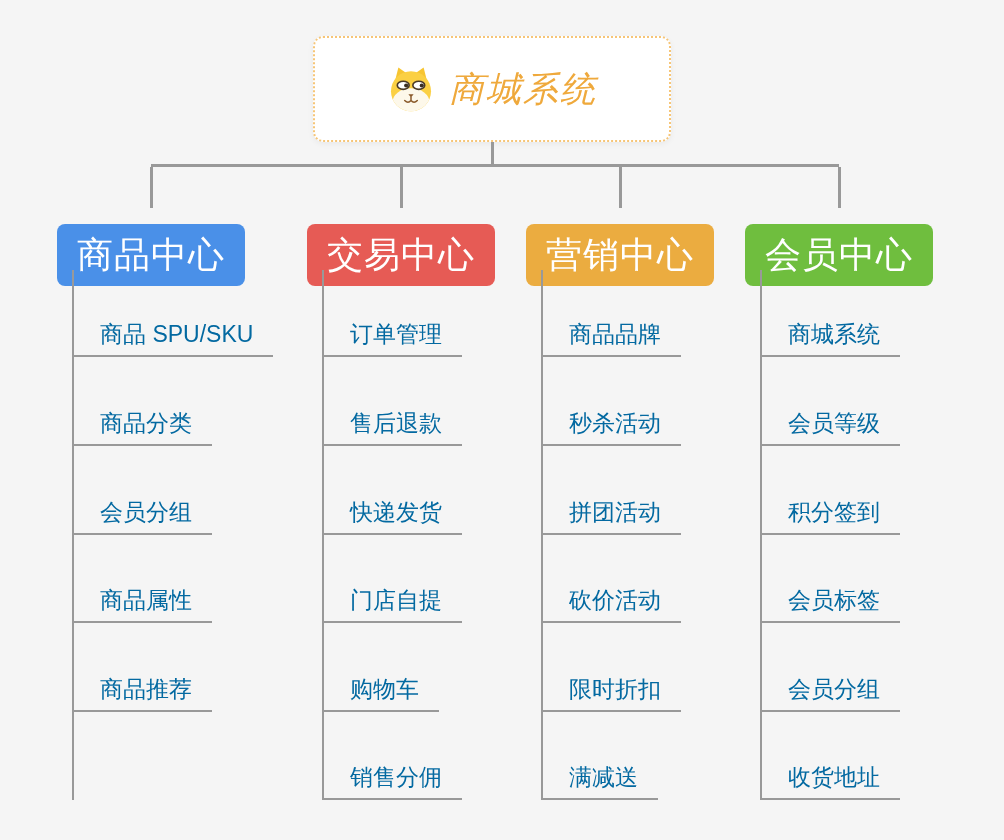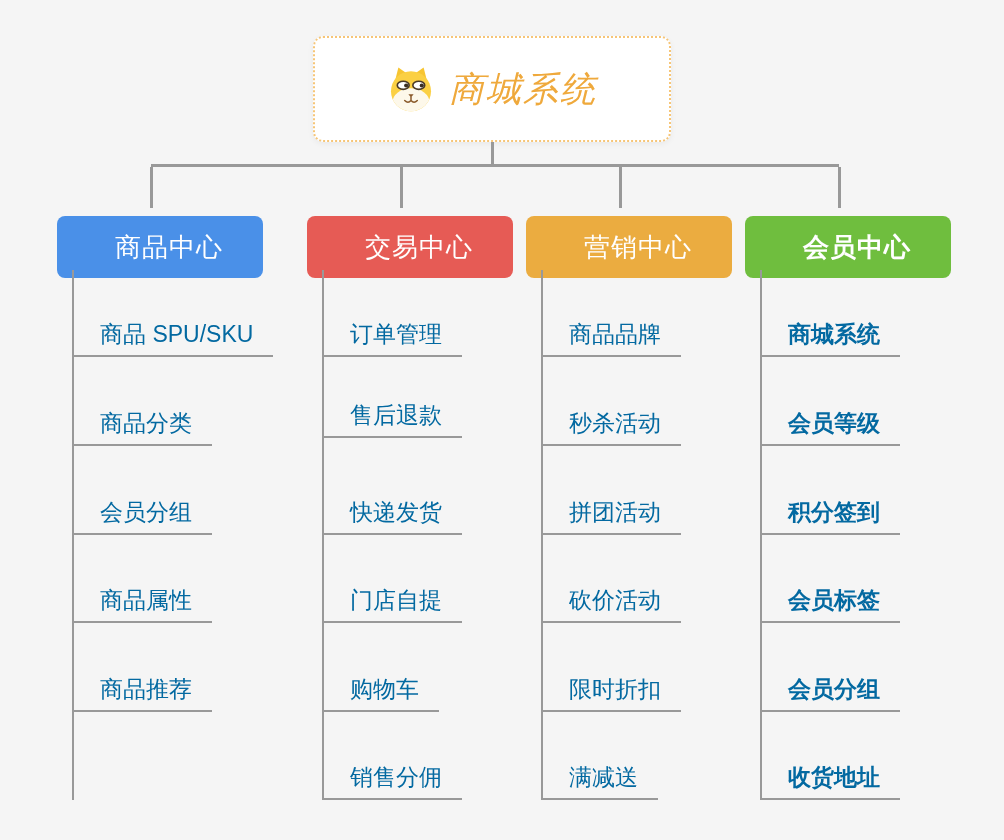--- a/index.html
+++ b/index.html
@@ -51,30 +51,29 @@
     height: 600px;
   }
   .drop {
     position: absolute;
     left: 92.5px; top: -41px;
     width: 3px; height: 41px;
     background: #999999;
   }
   .branch-box {
     position: absolute;
-    left: 0; top: 8px;
+    left: 0; top: 16px;
     width: 188px; height: 62px;
     border-radius: 8px;
     color: #ffffff;
-    font-size: 26px;
+    font-size: 36px;
     letter-spacing: 1px;
     text-align: center;
     line-height: 62px;
     white-space: nowrap;
-    padding-left: 18px;
   }
   .vline {
     position: absolute;
     left: 15px; top: 62px;
     width: 2px; height: 530px;
     background: #999999;
   }
   .leaf {
     position: absolute;
     left: 15px;
@@ -125,38 +124,38 @@
         <div class="leaf" style="top:200px">商品分类</div>
         <div class="leaf" style="top:289px">会员分组</div>
         <div class="leaf" style="top:377px">商品属性</div>
         <div class="leaf" style="top:466px">商品推荐</div>
       </div>
       <div class="branch" style="left: 307px;">
         <div class="drop" style="background: rgb(153, 153, 153);"></div>
         <div class="branch-box" style="background:#e65b55">交易中心</div>
         <div class="vline" style="background: rgb(153, 153, 153);"></div>
         <div class="leaf" style="top:111px">订单管理</div>
-        <div class="leaf" style="top:192px">售后退款</div>
+        <div class="leaf" style="top:200px">售后退款</div>
         <div class="leaf" style="top:289px">快递发货</div>
         <div class="leaf" style="top:377px">门店自提</div>
         <div class="leaf" style="top:466px">购物车</div>
         <div class="leaf" style="top:554px">销售分佣</div>
       </div>
       <div class="branch" style="left: 526px;">
         <div class="drop" style="background: rgb(153, 153, 153);"></div>
         <div class="branch-box" style="background:#ebac40">营销中心</div>
         <div class="vline" style="background: rgb(153, 153, 153);"></div>
         <div class="leaf" style="top:111px">商品品牌</div>
         <div class="leaf" style="top:200px">秒杀活动</div>
         <div class="leaf" style="top:289px">拼团活动</div>
         <div class="leaf" style="top:377px">砍价活动</div>
         <div class="leaf" style="top:466px">限时折扣</div>
         <div class="leaf" style="top:554px">满减送</div>
       </div>
-      <div class="branch" style="left: 745px; font-weight: bold;">
+      <div class="branch" style="left: 745px;">
         <div class="drop" style="background: rgb(153, 153, 153);"></div>
         <div class="branch-box" style="background:#6fbe3e">会员中心</div>
         <div class="vline" style="background: rgb(153, 153, 153);"></div>
         <div class="leaf" style="top:111px">商城系统</div>
         <div class="leaf" style="top:200px">会员等级</div>
         <div class="leaf" style="top:289px">积分签到</div>
         <div class="leaf" style="top:377px">会员标签</div>
         <div class="leaf" style="top:466px">会员分组</div>
         <div class="leaf" style="top:554px">收货地址</div>
       </div>

